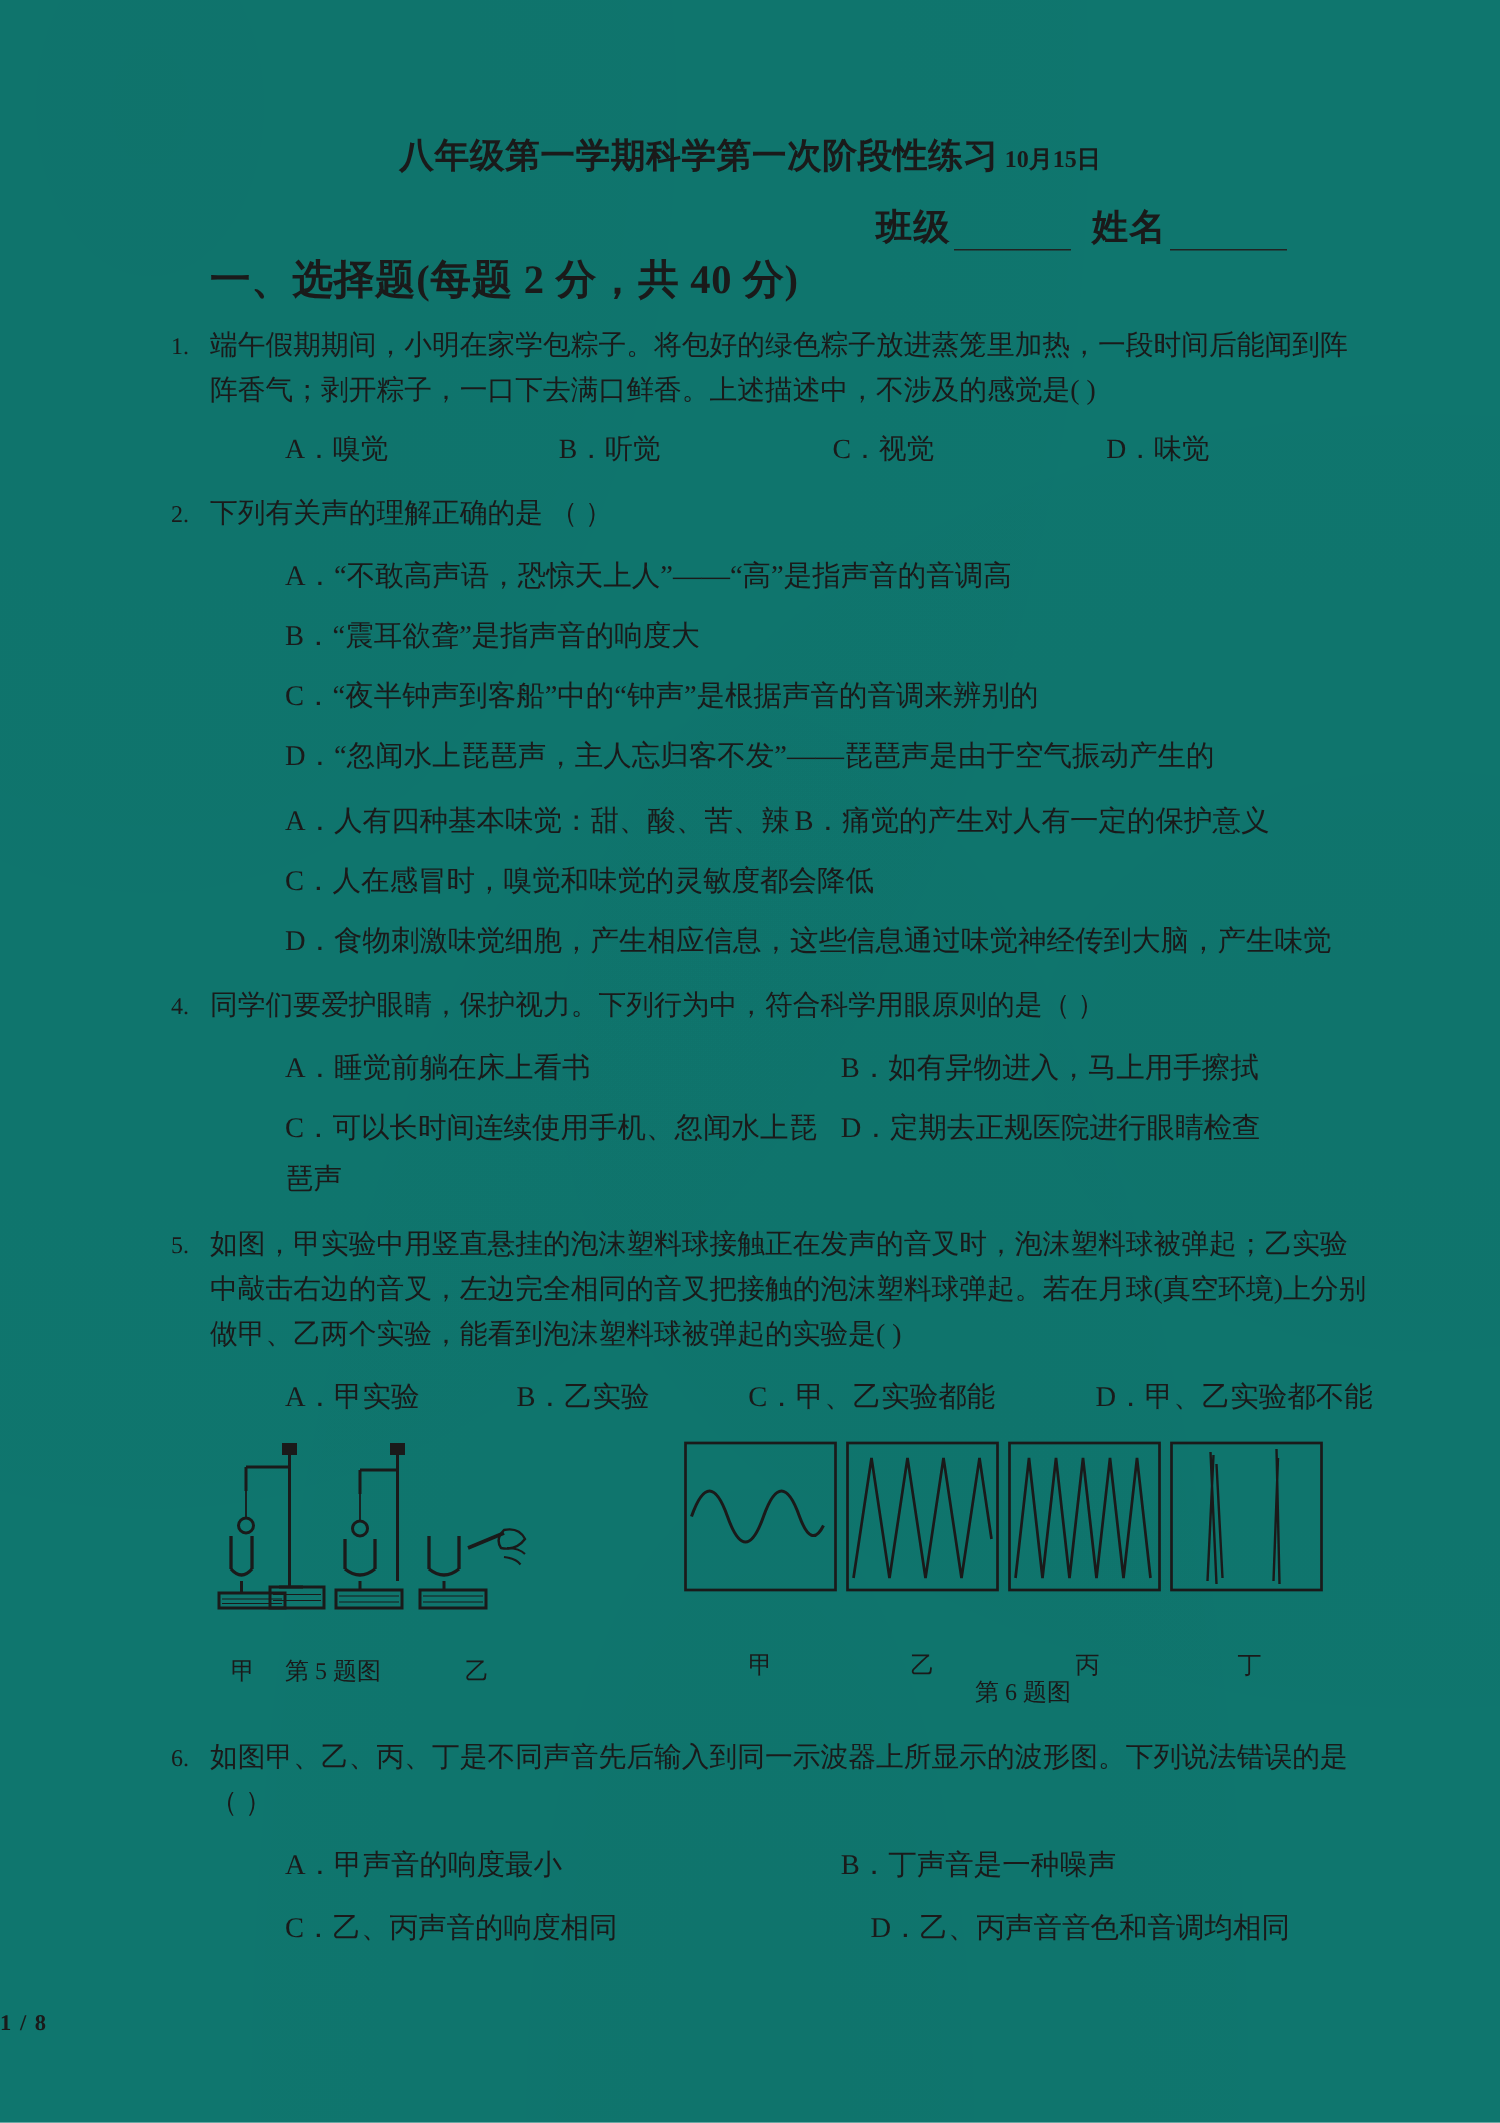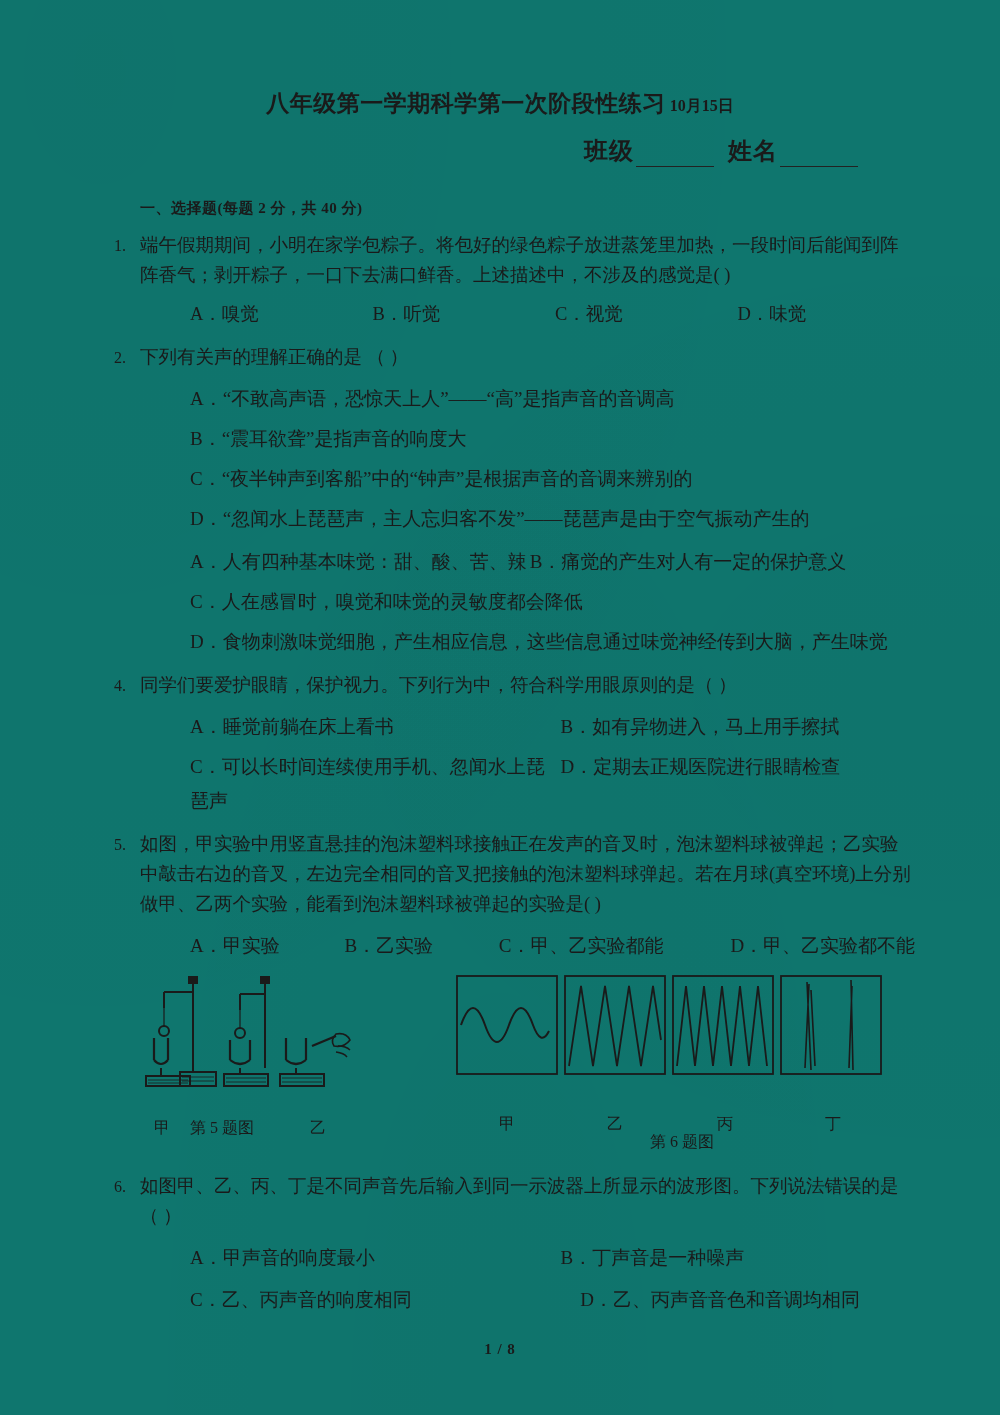--- a/index.html
+++ b/index.html
@@ -65,24 +65,24 @@
     display: inline-block;
     border-bottom: 1.6px solid #222;
     width: 78px;
     margin: 0 14px 0 2px;
     vertical-align: bottom;
     height: 17px;
   }
   .idline .blank.last { margin-right: 0; }
 
   .section-head {
-    margin-top: 32px;
+    margin-top: 1px;
     padding-left: 140px;
     font-weight: bold;
-    font-size: 15px;
+    font-size: 27px;
     letter-spacing: 0.5px;
   }
 
   .q {
     padding-left: 140px;
     padding-right: 88px;
     margin-top: 13px;
     font-size: 18.5px;
     line-height: 1.62;
   }
@@ -118,21 +118,21 @@
   .figures {
     position: relative;
     height: 200px;
     margin-top: 6px;
   }
   .footer {
     position: absolute;
     left: 0;
     right: 0;
     top: 1341px;
-    text-align: center;
+    text-align: left;
     font-size: 15px;
     font-weight: bold;
     letter-spacing: 1px;
   }
   svg { display: block; }
   .figwrap { position: absolute; }
   .q5wrap { left: 140px; top: 0; }
   .q6wrap { left: 455px; top: 2px; }
   .cap5 { position: absolute; left: 140px; top: 150px; width: 290px; }
   .cap6 { position: absolute; left: 455px; top: 150px; width: 430px; }

